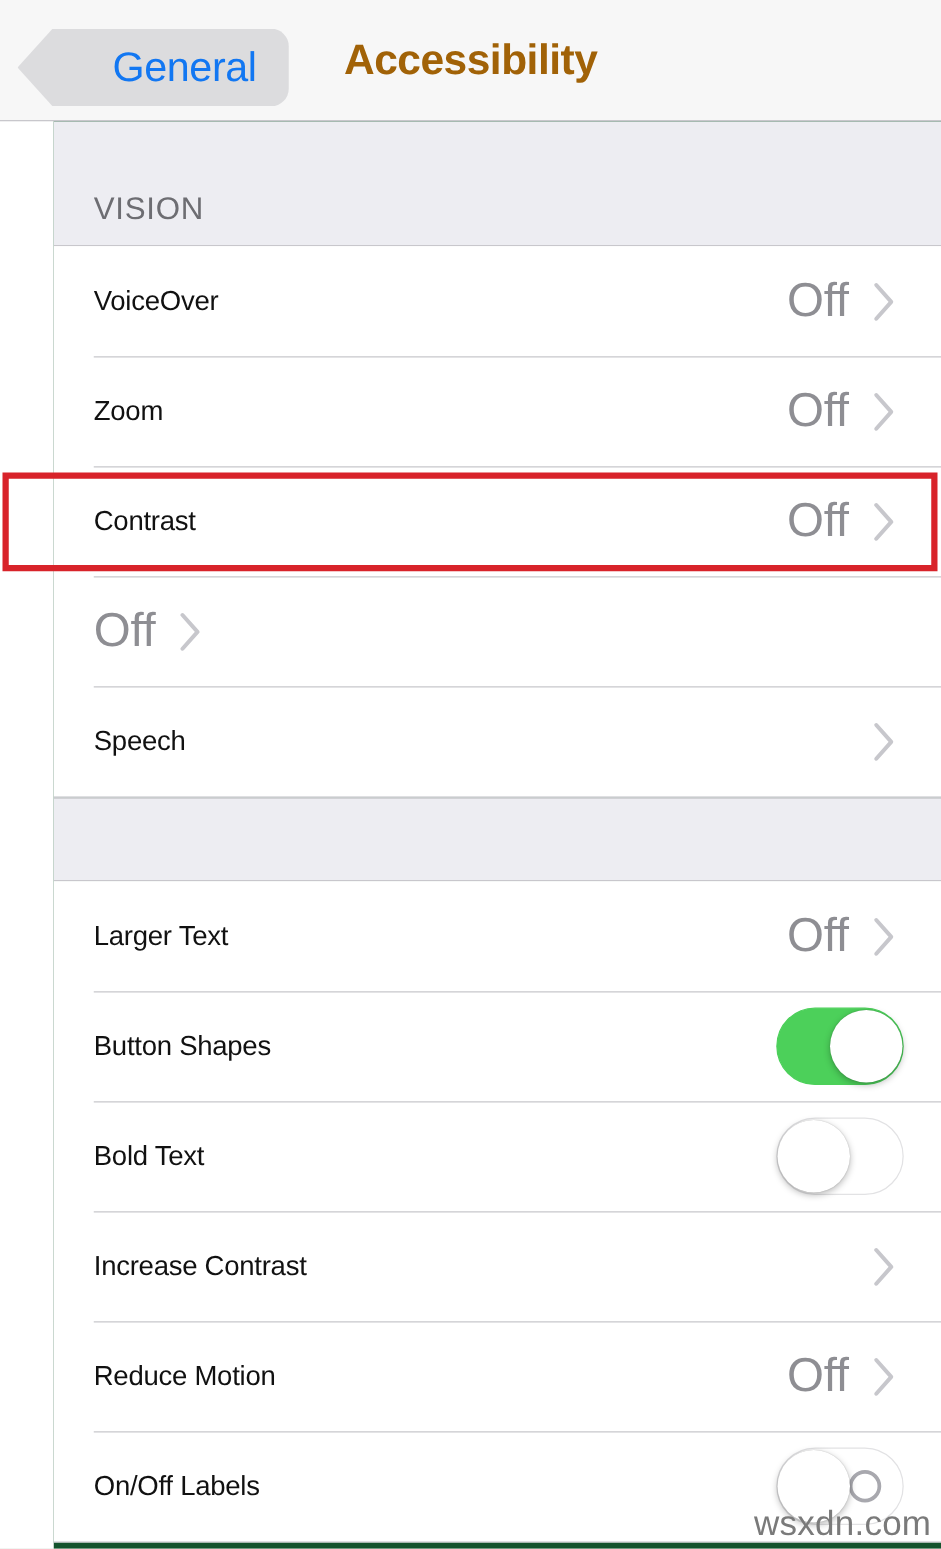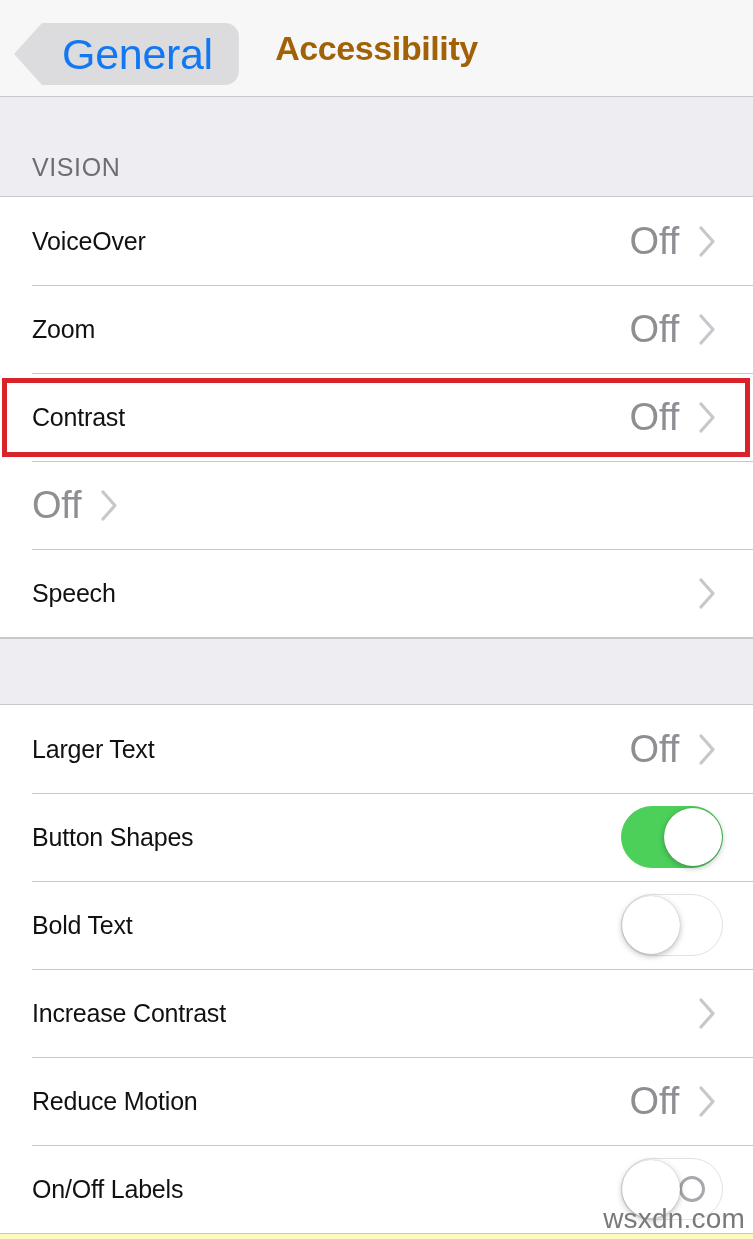--- a/index.html
+++ b/index.html
@@ -34,43 +34,45 @@
     padding-left: 48px;
     padding-right: 26px;
     background: #DCDCDE;
     border-radius: 0 14px 14px 0;
     -webkit-clip-path: polygon(0% 50%, 28px 0%, 100% 0%, 100% 100%, 28px 100%);
     clip-path: polygon(0% 50%, 28px 0%, 100% 0%, 100% 100%, 28px 100%);
     cursor: pointer;
   }
   .back-label {
     color: #1277F2;
-    font-size: 43px;
+    font-size: 33px;
     letter-spacing: -0.3px;
     white-space: nowrap;
+    margin-left: 28px;
   }
   .nav-title {
     position: absolute;
     left: 0; right: 0; top: 0;
     height: 96px;
     line-height: 96px;
     text-align: center;
     font-size: 34px;
     font-weight: bold;
     color: #a16207;
     letter-spacing: -0.4px;
     pointer-events: none;
   }
 
   
   .content {
-    background: #fef9c3;
+    background: #14532d;
     height: 1142px;
     position: relative;
     overflow: hidden;
+    margin-left: 43px;
   }
 
   .section-header {
     height: 99px;
     display: flex;
     align-items: flex-end;
     padding: 0 0 14px 32px;
     box-sizing: border-box;
     background: #EDEDF2;
   }
@@ -108,21 +110,21 @@
   .row + .row::before {
     content: "";
     position: absolute;
     left: 32px;
     right: 0;
     top: 0;
     height: 1px;
     background: #C8C7CC;
   }
   .row-label {
-    font-size: 25px;
+    font-size: 22px;
     color: #111111;
     letter-spacing: -0.2px;
     flex: 1;
   }
   .row-value {
     font-size: 38px;
     color: #8E8E93;
     margin-right: 20px;
     letter-spacing: -0.2px;
   }

